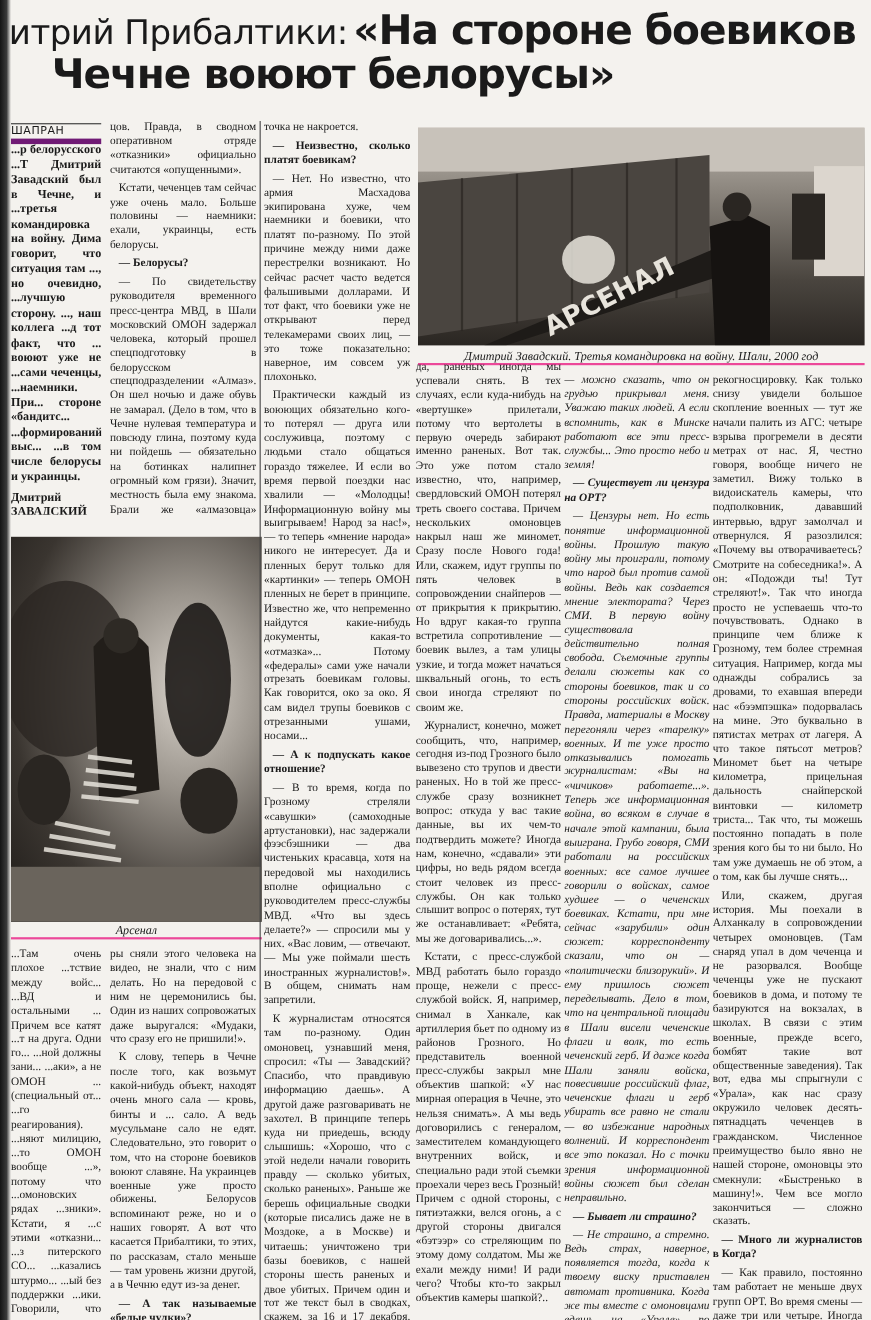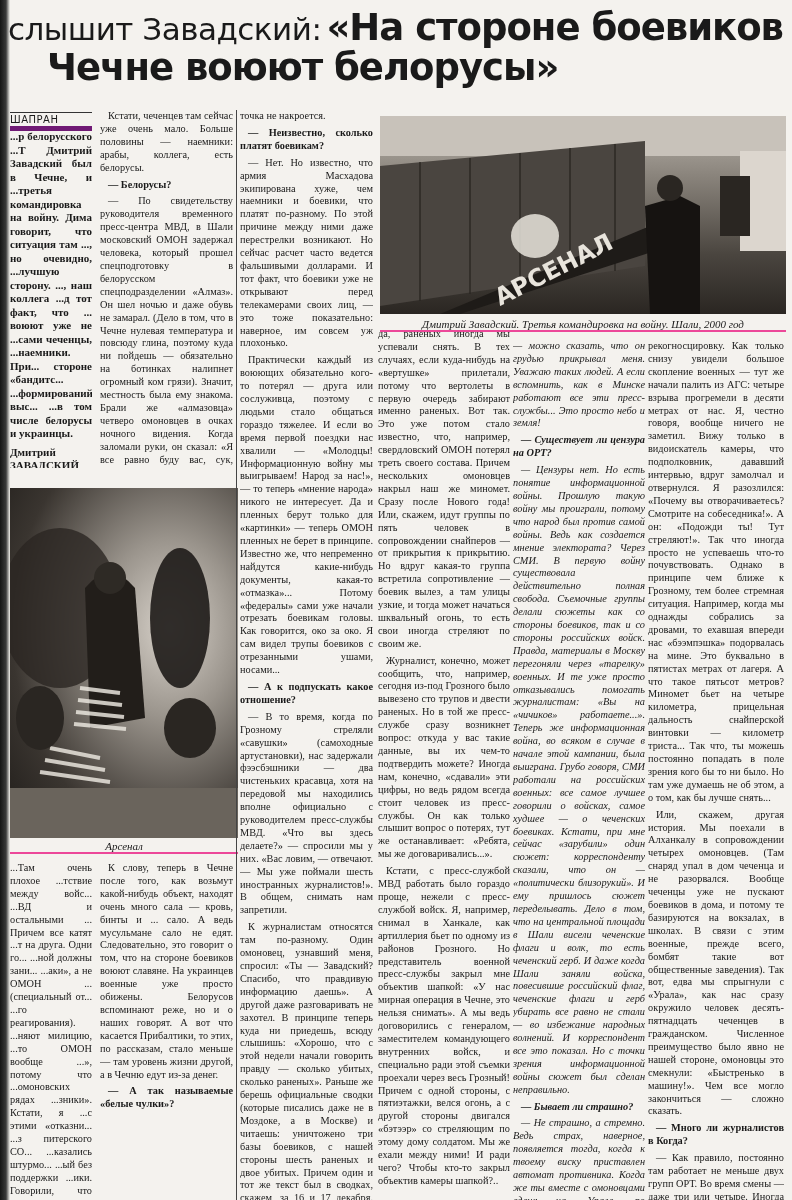--- a/index.html
+++ b/index.html
@@ -31,37 +31,38 @@
   .cap1 { left:380px; top:318px; width:406px; }
   .cap2 { left:10px; top:840px; width:228px; }
   .rule { position:absolute; background:#444; }
 </style>
 </head>
 <body>
 
 <div class="scan-edge"></div>
 
 <div class="headline">
-  <span class="name">слышит Завадский:</span>
+  <span class="name">итрий Прибалтики:</span>
   <span class="quote">«На стороне боевиков</span>
   <span class="line2">Чечне воюют белорусы»</span>
 </div>
 
 <div class="byline">ШАПРАН</div>
 
 <div class="col c1">
   <div class="lead">
     <p>...р белорусского ...Т Дмитрий Завадский был в Чечне, и ...третья командировка на войну. Дима говорит, что ситуация там ..., но очевидно, ...лучшую сторону. ..., наш коллега ...д тот факт, что ... воюют уже не ...сами чеченцы, ...наемники. При... стороне «бандитс... ...формирований» выс... ...в том числе белорусы и украинцы.</p>
     <p>Дмитрий ЗАВАДСКИЙ ...отвечает на вопросы...</p>
   </div>
 
 </div>
 
 <div class="col c2">
-  <p>Кстати, чеченцев там сейчас уже очень мало. Больше половины — наемники: арабы, коллега, есть белорусы.</p>
+  <p class="noind">цов. Правда, в сводном оперативном отряде «отказники» официально считаются «опущенными».</p>
+  <p>Кстати, чеченцев там сейчас уже очень мало. Больше половины — наемники: ехали, украинцы, есть белорусы.</p>
   <p class="q">— Белорусы?</p>
   <p>— По свидетельству руководителя временного пресс-центра МВД, в Шали московский ОМОН задержал человека, который прошел спецподготовку в белорусском спецподразделении «Алмаз». Он шел ночью и даже обувь не замарал. (Дело в том, что в Чечне нулевая температура и повсюду глина, поэтому куда ни пойдешь — обязательно на ботинках налипнет огромный ком грязи). Значит, местность была ему знакома. Брали же «алмазовца» четверо омоновцев в очках ночного видения. Когда заломали руки, он сказал: «Я все равно буду вас, сук, мочить!». Правда, позже утверждал, что приехал помогать россиянам. Милицione-</p>
 </div>
 
 <div class="photo photo2">
   <svg width="228" height="350" viewBox="0 0 228 350">
     <ellipse cx="50" cy="120" rx="60" ry="80" fill="#2a2622" opacity="0.8"></ellipse>
     <ellipse cx="170" cy="130" rx="30" ry="70" fill="#1e1b18" opacity="0.9"></ellipse>
     <path d="M75 100 Q100 70 125 100 L135 230 L80 240 Z" fill="#221e1a"></path>
     <circle cx="100" cy="90" r="16" fill="#2e2a25"></circle>
@@ -79,20 +80,21 @@
     <ellipse cx="180" cy="240" rx="26" ry="30" fill="#2a2622"></ellipse>
   </svg>
 </div>
 <div class="caption cap2">Арсенал</div>
 
 <div class="col c1b">
   <p class="noind">...Там очень плохое ...тствие между войс... ...ВД и остальными ... Причем все катят ...т на друга. Одни го... ...ной должны зани... ...аки», а не ОМОН ... (специальный от... ...го реагирования). ...няют милицию, ...то ОМОН вообще ...», потому что ...омоновских рядах ...зники». Кстати, я ...с этими «отказни... ...з питерского СО... ...казались штурмо... ...ый без поддержки ...ики. Говорили, что ...того отряда отдал ...турме Грозного без ...о распоряжения ... якобы потому, ...ет на звезду Ге... ...задача ставилась ...а четыреста чело... ...е в операции участвовало меньше бой-</p>
 </div>
 
 <div class="col c2b">
+  <p class="noind">ры сняли этого человека на видео, не знали, что с ним делать. Но на передовой с ним не церемонились бы. Один из наших сопровожатых даже выругался: «Мудаки, что сразу его не пришили!».</p>
   <p>К слову, теперь в Чечне после того, как возьмут какой-нибудь объект, находят очень много сала — кровь, бинты и ... сало. А ведь мусульмане сало не едят. Следовательно, это говорит о том, что на стороне боевиков воюют славяне. На украинцев военные уже просто обижены. Белорусов вспоминают реже, но и о наших говорят. А вот что касается Прибалтики, то этих, по рассказам, стало меньше — там уровень жизни другой, а в Чечню едут из-за денег.</p>
   <p class="q">— А так называемые «белые чулки»?</p>
 
 </div>
 
 <div class="rule" style="left:236px;top:110px;width:1px;height:1090px;"></div>
 
 <div class="col c3">
   <p class="noind">точка не накроется.</p>
   <p class="q">— Неизвестно, сколько платят боевикам?</p>

